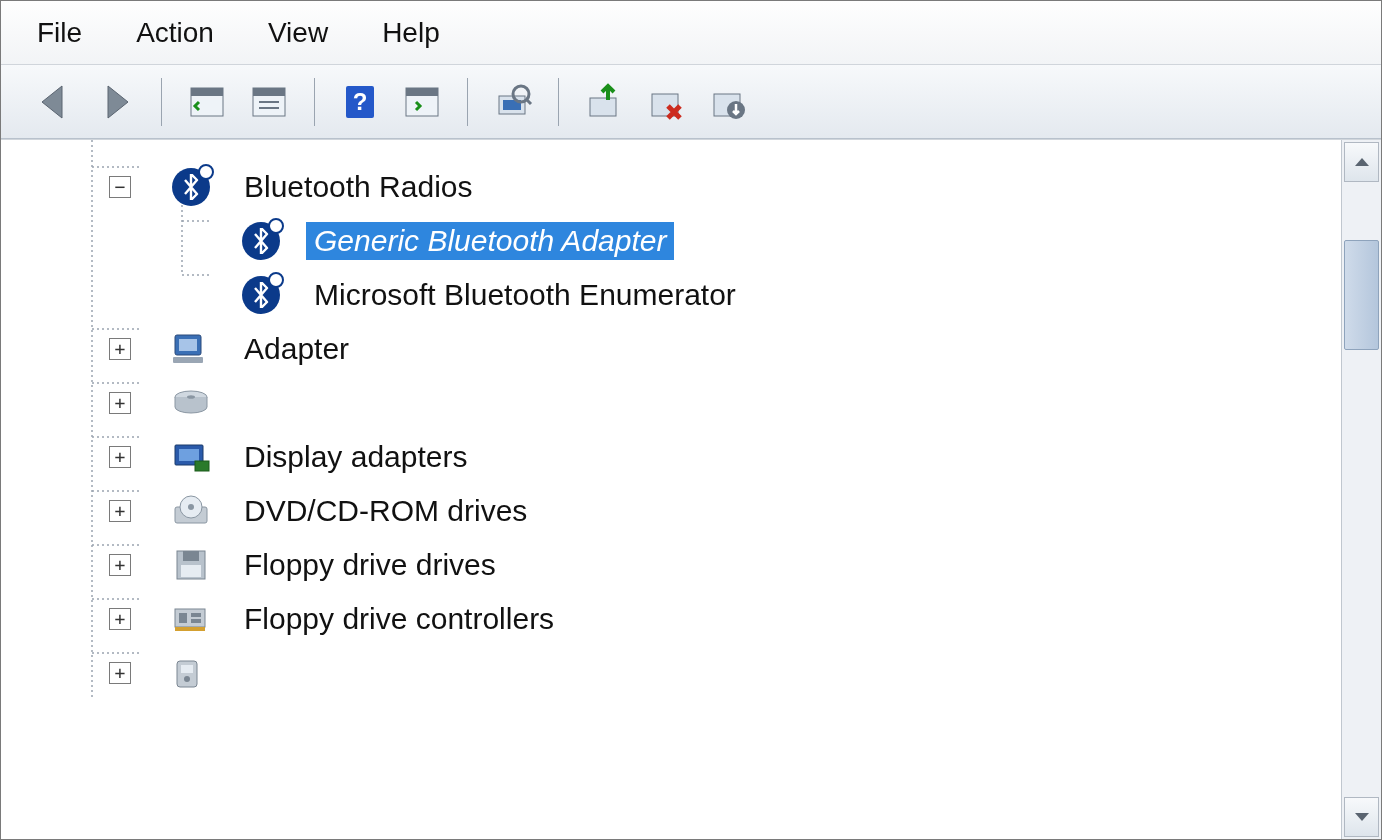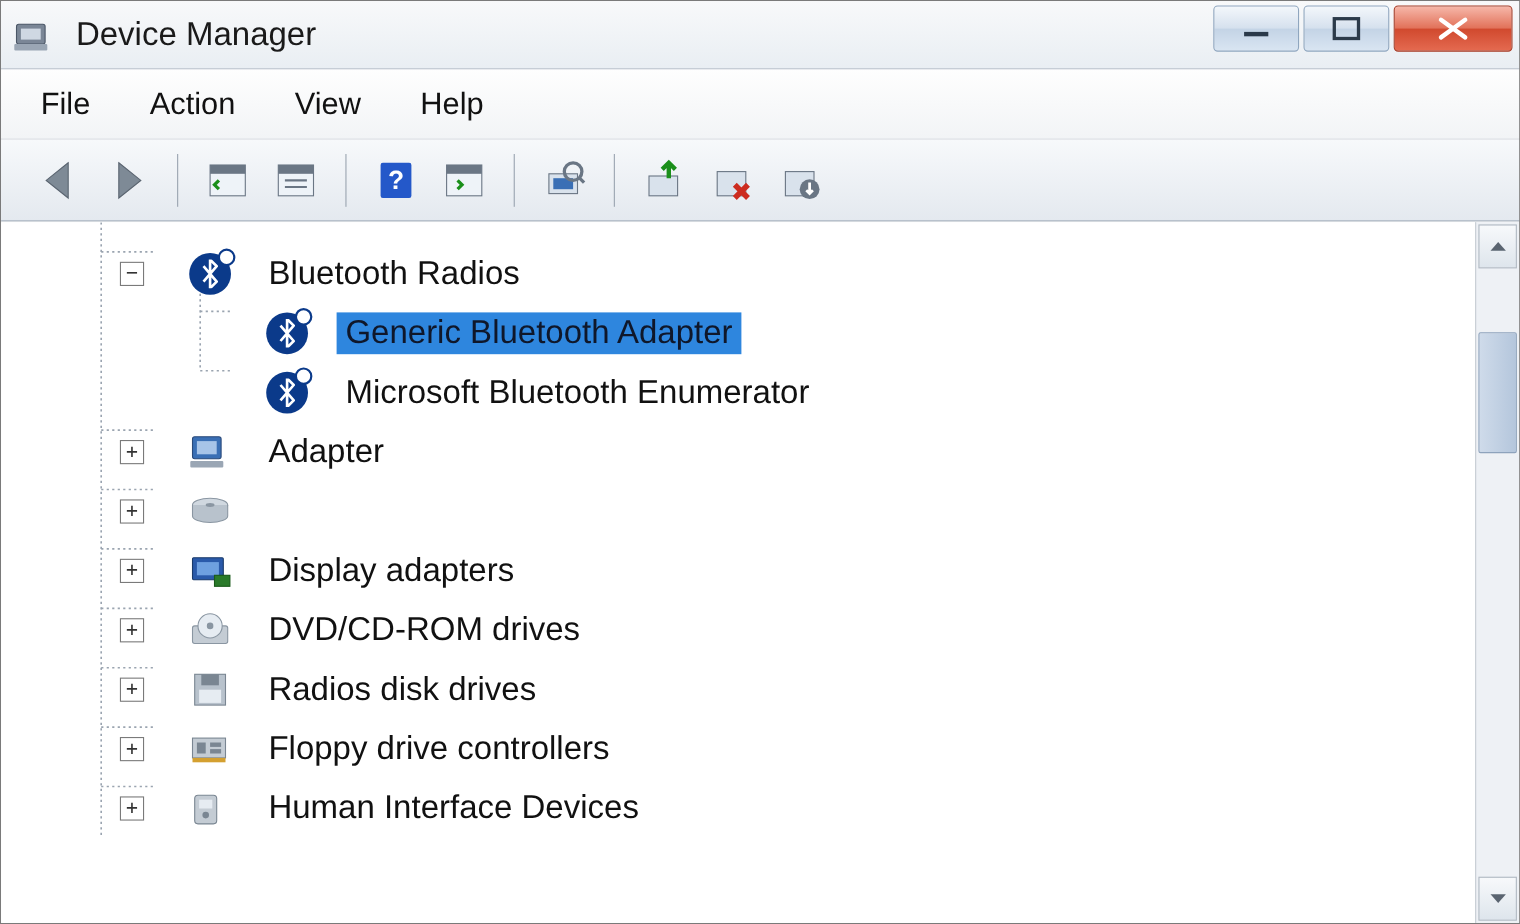--- a/index.html
+++ b/index.html
@@ -108,21 +108,22 @@
   .node .node-icon {
     width: 40px; height: 40px; margin-right: 12px;
     display: flex; align-items: center; justify-content: center;
   }
   .node .label {
     padding: 2px 8px;
     margin-left: 13px;
   }
   .node.selected .label {
     background: #2e86de;
-    color: #0f172a;
+    color: #ffffff;
+    font-style: italic;
   }
   
   .tree-lines {
     position: absolute; left: 0; top: 0; width: 100%; height: 100%;
     pointer-events: none;
   }
   
   .vscroll {
     width: 40px;
     background: #eef1f5;
@@ -158,47 +159,20 @@
   }
   .bt-icon svg { width:20px; height:26px; }
   
   .dev-icon { width:40px;height:36px; }
 </style>
 </head>
 <body>
 
 <div class="window">
 
-  <div class="titlebar">
-    <span class="app-icon">
-      <svg viewBox="0 0 40 40">
-          <rect x="4" y="10" width="26" height="18" rx="2" fill="#7a8696" stroke="#4a5666"></rect>
-          <rect x="8" y="14" width="18" height="10" fill="#cfd8e3"></rect>
-          <rect x="2" y="28" width="30" height="6" rx="1" fill="#9aa6b4"></rect>
-        </svg>
-    </span>
-    <span class="title">Device Manager</span>
-    <div class="win-controls">
-      <div class="win-btn">
-        <svg width="34" height="20" viewBox="0 0 34 20">
-            <rect x="6" y="13" width="22" height="4" fill="#2b3a4a"></rect>
-          </svg>
-      </div>
-      <div class="win-btn">
-        <svg width="34" height="24" viewBox="0 0 34 24">
-            <rect x="6" y="3" width="22" height="18" fill="none" stroke="#2b3a4a" stroke-width="3"></rect>
-          </svg>
-      </div>
-      <div class="win-btn close">
-        <svg width="38" height="24" viewBox="0 0 38 24">
-            <path d="M8 4 L30 20 M30 4 L8 20" stroke="#fff" stroke-width="4" stroke-linecap="round"></path>
-          </svg>
-      </div>
-    </div>
-  </div>
 
   <div class="menubar">
     <span class="menu-item">File</span>
     <span class="menu-item">Action</span>
     <span class="menu-item">View</span>
     <span class="menu-item">Help</span>
   </div>
 
   <div class="toolbar">
     <div class="tool-btn">
@@ -375,21 +349,21 @@
 
       <div class="node indent-0">
         <div class="expander">+</div>
         <span class="node-icon" style="margin-left:70px;">
           <svg class="dev-icon" viewBox="0 0 40 36">
               <rect x="6" y="4" width="28" height="28" fill="#b8c2cc" stroke="#7a8692"></rect>
               <rect x="12" y="4" width="16" height="10" fill="#7a8692"></rect>
               <rect x="10" y="18" width="20" height="12" fill="#e6ecf2"></rect>
             </svg>
         </span>
-        <span class="label">Radios disk drives</span>
+        <span class="label">Floppy drive drives</span>
       </div>
 
       <div class="node indent-0">
         <div class="expander">+</div>
         <span class="node-icon" style="margin-left:70px;">
           <svg class="dev-icon" viewBox="0 0 40 36">
               <rect x="4" y="8" width="30" height="18" fill="#c4ccd4" stroke="#7a8692"></rect>
               <rect x="8" y="12" width="8" height="10" fill="#7a8692"></rect>
               <rect x="20" y="12" width="10" height="4" fill="#7a8692"></rect>
               <rect x="20" y="18" width="10" height="4" fill="#7a8692"></rect>
@@ -401,21 +375,20 @@
 
       <div class="node indent-0">
         <div class="expander">+</div>
         <span class="node-icon" style="margin-left:70px;">
           <svg class="dev-icon" viewBox="0 0 40 36">
               <rect x="6" y="6" width="20" height="26" rx="3" fill="#c4ccd4" stroke="#7a8692"></rect>
               <rect x="10" y="10" width="12" height="8" fill="#e6ecf2"></rect>
               <circle cx="16" cy="24" r="3" fill="#7a8692"></circle>
             </svg>
         </span>
-        <span class="label">Human Interface Devices</span>
       </div>
 
     </div>
 
     <div class="vscroll">
       <div class="arrow">
         <svg width="18" height="12" viewBox="0 0 18 12">
             <path d="M9 2 L16 10 L2 10 Z" fill="#5a6470"></path>
           </svg>
       </div>

